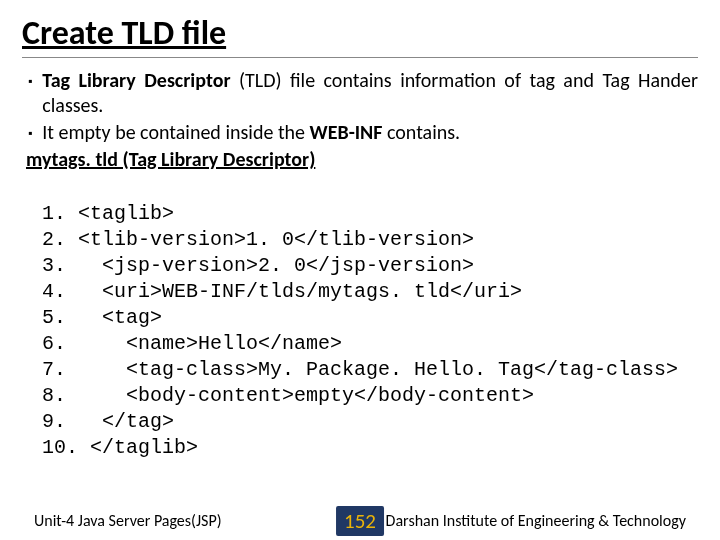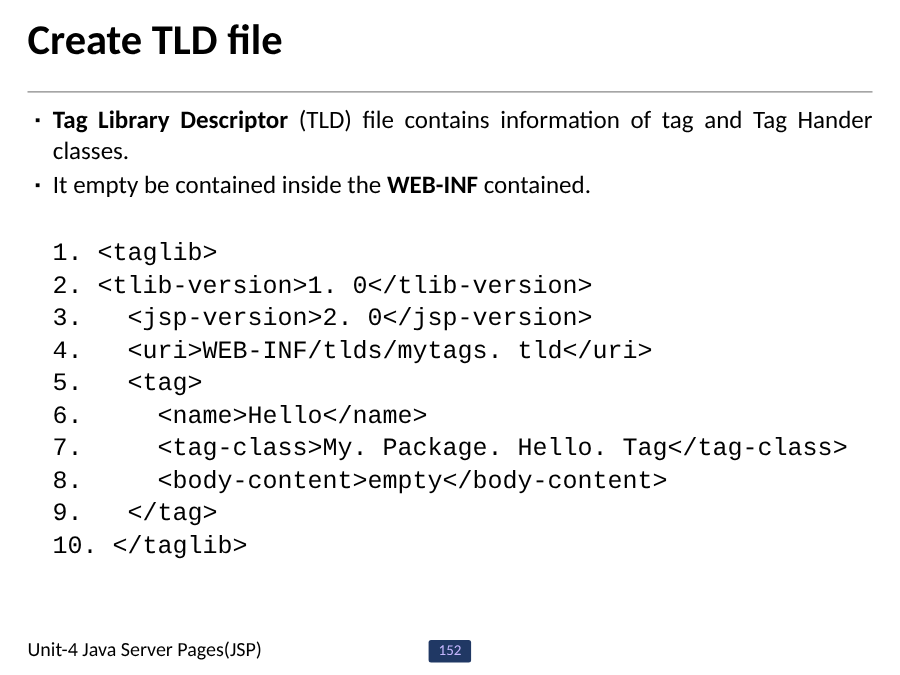--- a/index.html
+++ b/index.html
@@ -11,23 +11,24 @@
     color: #000;
     position: relative;
     overflow: hidden;
   }
   .slide {
     padding: 12px 22px 0 22px;
   }
   .title {
     font-size: 34px;
     font-weight: 700;
-    padding-bottom: 20px;
+    padding-bottom: 4px;
     border-bottom: 1px solid #888;
     margin-bottom: 10px;
+    text-decoration: underline;
   }
   .bullets {
     font-size: 20px;
     line-height: 1.25;
     text-align: justify;
     margin-left: 4px;
   }
   .bullet-row {
     display: flex;
     margin-bottom: 2px;
@@ -52,37 +53,37 @@
     line-height: 1.3;
     margin-left: 20px;
     margin-top: 4px;
     white-space: pre;
   }
   .footer {
     position: absolute;
     bottom: 10px;
     left: 0;
     width: 100%;
-    padding: 0 22px;
+    padding: 0 34px;
     display: flex;
     align-items: center;
     font-size: 16px;
   }
   .footer-left { flex: 0 0 auto; }
   .footer-center {
     flex: 0 0 auto;
     background: #203864;
-    color: #c4b5fd;
+    color: #eab308;
     padding: 2px 8px;
     border-radius: 2px;
     margin: 0 auto;
     position: absolute;
     left: 50%;
     transform: translateX(-50%);
-    font-size: 12px;
+    font-size: 21px;
   }
   .footer-right {
     margin-left: auto;
     font-size: 16px;
   }
   .b { font-weight: 700; }
   .u { }
 </style>
 </head>
 <body>
@@ -93,35 +94,37 @@
   <div class="bullets">
     <div class="bullet-row">
       <span class="bullet-marker">▪</span>
       <span class="bullet-text">
         <span class="b u">Tag Library Descriptor</span><span> (TLD) file contains information of tag and Tag Hander classes.</span>
       </span>
     </div>
     <div class="bullet-row">
       <span class="bullet-marker">▪</span>
       <span class="bullet-text">
-        <span>It empty be contained inside the </span><span class="b">WEB-INF</span><span> contained.</span>
+        <span>It empty be contained inside the </span><span class="b">WEB-INF</span><span> contains.</span>
       </span>
     </div>
   </div>
 
+  <div class="subhead">mytags. tld (Tag Library Descriptor)</div>
 
   <div class="code">
 <span>1. &lt;taglib&gt;</span>
 <span>2. &lt;tlib-version&gt;1. 0&lt;/tlib-version&gt;</span>
 <span>3.   &lt;jsp-version&gt;2. 0&lt;/jsp-version&gt;</span>
 <span>4.   &lt;uri&gt;WEB-INF/tlds/mytags. tld&lt;/uri&gt;</span>
 <span>5.   &lt;tag&gt;</span>
 <span>6.     &lt;name&gt;Hello&lt;/name&gt;</span>
 <span>7.     &lt;tag-class&gt;My. Package. Hello. Tag&lt;/tag-class&gt;</span>
 <span>8.     &lt;body-content&gt;empty&lt;/body-content&gt;</span>
 <span>9.   &lt;/tag&gt;</span>
 <span>10. &lt;/taglib&gt;</span></div>
 </div>
 
 <div class="footer">
   <span class="footer-left">Unit-4 Java Server Pages(JSP)</span>
   <span class="footer-center">152</span>
+  <span class="footer-right">Darshan Institute of Engineering &amp; Technology</span>
 </div>
 
 </body></html>

